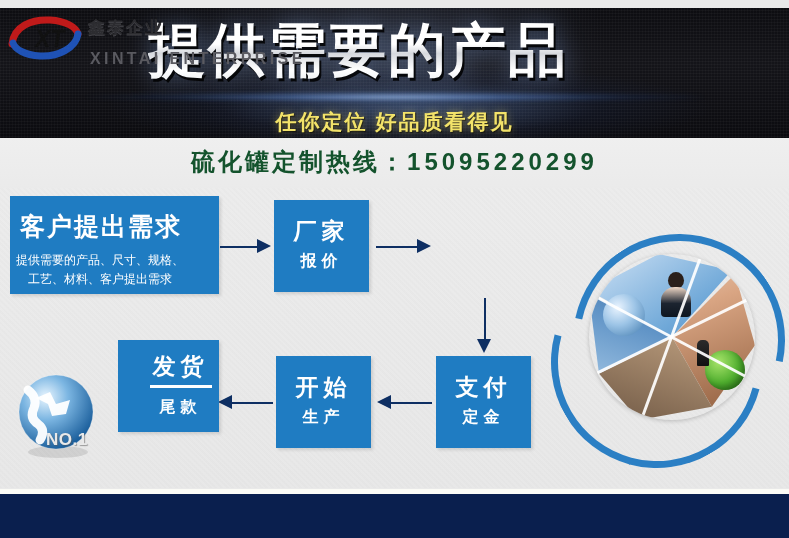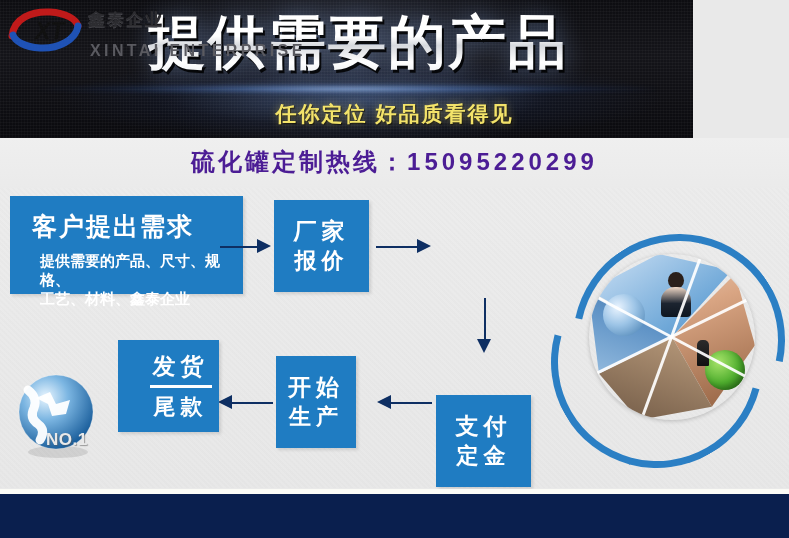--- a/index.html
+++ b/index.html
@@ -5,21 +5,21 @@
   html,body{margin:0;padding:0;}
   body{
     width:789px;height:538px;
     font-family:"Liberation Sans","DejaVu Sans",sans-serif;
     overflow:hidden;background:#ececec;
   }
   .page{position:relative;width:789px;height:538px;overflow:hidden;background:#e9e9e9;}
 
   
   .header{
-    position:absolute;left:0;top:0;width:693px;height:138px;
+    position:absolute;left:0;top:8px;width:789px;height:138px;
     background:
       radial-gradient(ellipse 420px 60px at 52% 72%, rgba(120,170,255,.30) 0%, rgba(40,70,140,.10) 45%, rgba(0,0,0,0) 72%),
       radial-gradient(ellipse 300px 200px at 50% 30%, rgba(55,60,75,.55) 0%, rgba(12,12,16,0) 70%),
       linear-gradient(180deg,#0d0d11 0%, #141419 40%, #0a0a0e 100%);
     overflow:hidden;
   }
   .header:after{ 
     content:"";position:absolute;inset:0;
     background-image:
       repeating-linear-gradient(0deg, rgba(255,255,255,.030) 0 1px, rgba(0,0,0,0) 1px 3px),
@@ -62,21 +62,21 @@
     text-shadow:0 0 8px rgba(240,215,90,.45),1px 1px 1px rgba(0,0,0,.8);
   }
 
   
   .phone-band{
     position:absolute;left:0;top:138px;width:789px;height:56px;
     background:linear-gradient(180deg,#efefef 0%,#eaeaea 100%);
   }
   .phone-line{
     position:absolute;left:0;top:146px;width:789px;text-align:center;
-    font-size:24px;font-weight:bold;color:#4c1d95;letter-spacing:3px;white-space:nowrap;
+    font-size:24px;font-weight:bold;color:#14532d;letter-spacing:3px;white-space:nowrap;
   }
   .phone-line .num{letter-spacing:4px;}
 
   
   .body-area{
     position:absolute;left:0;top:188px;width:789px;height:300px;
     background:
       repeating-linear-gradient(45deg, rgba(0,0,0,.012) 0 2px, rgba(255,255,255,.02) 2px 4px),
       linear-gradient(180deg,#ececec 0%,#e8e8e8 100%);
   }
@@ -85,35 +85,35 @@
   }
   .bottom-sep{position:absolute;left:0;top:489px;width:789px;height:5px;background:#fbfbf6;}
 
   
   .box{
     position:absolute;background:#1f7cc2;color:#fff;
     display:flex;flex-direction:column;align-items:center;justify-content:center;
     box-shadow:2px 2px 3px rgba(0,0,0,.12);
   }
   .box .t1{font-size:23px;font-weight:bold;letter-spacing:5px;line-height:30px;white-space:nowrap;}
-  .box .t2{font-size:22px;font-weight:bold;letter-spacing:5px;line-height:30px;white-space:nowrap;text-align:center;}
-  .box.wide{align-items:flex-start;padding:0 14px;justify-content:flex-start;}
+  .box .t2{font-size:16px;font-weight:bold;letter-spacing:5px;line-height:30px;white-space:nowrap;text-align:center;}
+  .box.wide{align-items:flex-start;padding:0 2px;justify-content:flex-start;text-align:center;}
   .box.wide .head{
     font-size:25px;font-weight:bold;letter-spacing:2px;margin:14px 0 8px 8px;white-space:nowrap;
   }
   .box.wide .desc{
-    font-size:15px;font-weight:bold;line-height:19px;margin-left:16px;letter-spacing:0px;
+    font-size:12px;font-weight:normal;line-height:19px;margin-left:4px;letter-spacing:0px;
   }
   .divider{width:62px;height:3px;background:#fff;margin:4px 0 4px 0;}
 
   #box-request{left:10px;  top:196px; width:205px;height:98px;}
   #box-quote  {left:274px; top:200px; width:95px; height:92px;}
   #box-confirm{left:434px; top:200px; width:100px;height:92px;}
-  #box-deposit{left:436px; top:356px; width:95px; height:92px;margin-top:39px;}
-  #box-produce{left:276px; top:356px; width:80px; height:92px;}
+  #box-deposit{left:436px; top:356px; width:95px; height:92px;}
+  #box-produce{left:276px; top:356px; width:95px; height:92px;}
   #box-ship   {left:118px; top:340px; width:77px; height:92px;padding-left:24px;}
 
   
   .arrow{position:absolute;}
   .arrow .shaft{position:absolute;background:#0e2f63;}
   .arrow.h .shaft{height:2px;top:50%;left:0;}
   .arrow.v .shaft{width:2px;left:50%;top:0;}
   .arrow .head{position:absolute;width:0;height:0;}
   .arrow.right .head{
     right:-1px;top:50%;transform:translateY(-50%);
@@ -211,21 +211,21 @@
   <div class="phone-line">
     <span>硫化罐定制热线：</span><span class="num">15095220299</span>
   </div>
 
   <div class="body-area"></div>
 
   <div class="box wide" id="box-request">
     <div class="head">客户提出需求</div>
     <div class="desc">
       <div>提供需要的产品、尺寸、规格、</div>
-      <div>工艺、材料、鑫泰企业</div>
+      <div>工艺、材料、客户提出需求</div>
     </div>
   </div>
 
   <div class="arrow h right" id="arrow-1">
     <div class="shaft"></div>
       <div class="head"></div>
   </div>
 
   <div class="box" id="box-quote">
     <div class="t1">厂家</div>

